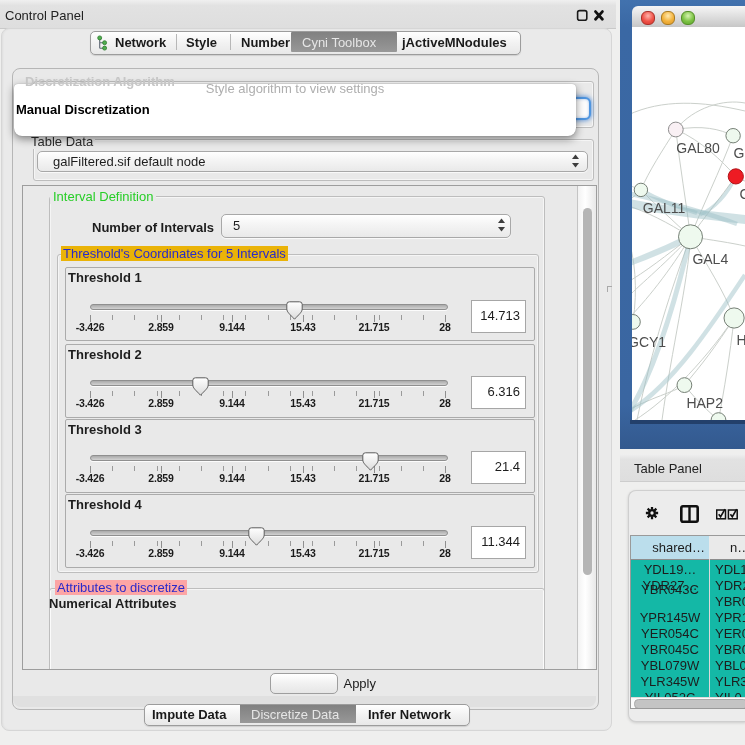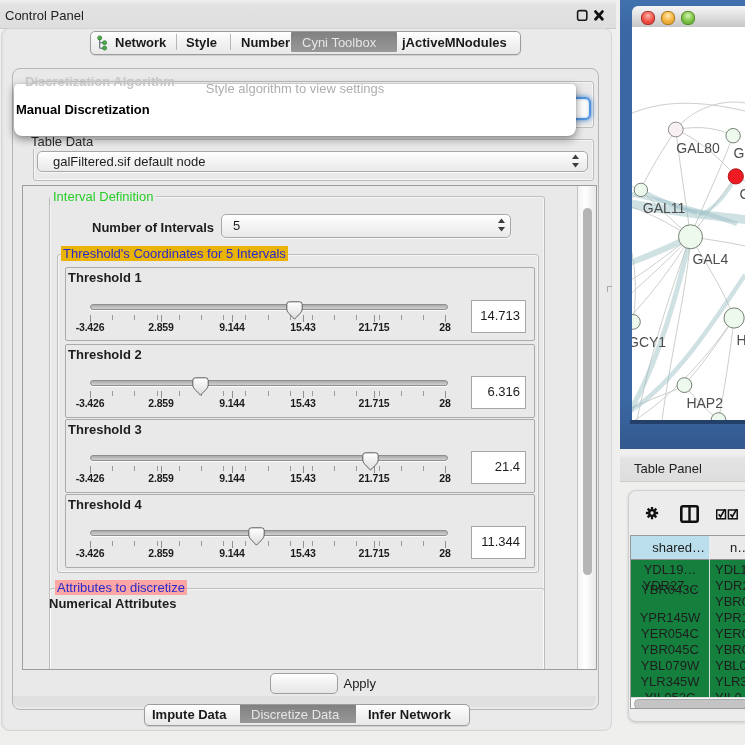--- a/index.html
+++ b/index.html
@@ -260,21 +260,21 @@
   <rect x="1.3" y="1.3" width="16.4" height="15.4" rx="1.6" fill="none" stroke="#101010" stroke-width="2.6"></rect>
   <path d="M9.5 1.5 V16.5" stroke="#101010" stroke-width="2.4"></path>
 </svg>
 <svg class="abs" style="left:715.5px;top:507.5px;" width="23" height="12" viewBox="0 0 23 12">
   <rect x="0.7" y="2" width="8.8" height="8.8" fill="none" stroke="#101010" stroke-width="1.5"></rect>
   <path d="M2.7 6.2 L4.6 8.7 L9 1.2" fill="none" stroke="#101010" stroke-width="1.6"></path>
   <rect x="12.4" y="2" width="8.8" height="8.8" fill="none" stroke="#101010" stroke-width="1.5"></rect>
   <path d="M14.4 6.2 L16.3 8.7 L20.7 1.2" fill="none" stroke="#101010" stroke-width="1.6"></path>
 </svg>
 
-<div class="abs" style="left:630px;top:535px;width:115px;height:172px;background:#15803d;border:1px solid #9a9a9a;border-right:none;overflow:hidden;">
+<div class="abs" style="left:630px;top:535px;width:115px;height:172px;background:#14b8a6;border:1px solid #9a9a9a;border-right:none;overflow:hidden;">
   <div class="abs" style="left:0;top:0;width:78px;height:23px;background:#bbdeec;border-right:1px solid #9fb6c0;border-bottom:1px solid #8d8d8d;"></div>
   <div class="abs" style="left:78px;top:0;width:37px;height:23px;background:#eaeaea;border-bottom:1px solid #8d8d8d;"></div>
   <div class="abs lbl13" style="left:0px;top:4px;width:74px;text-align:right;color:#1c1c1c;">shared…</div>
   <div class="abs lbl13" style="left:99px;top:4px;color:#1c1c1c;">n…</div>
   <div class="abs" style="left:78px;top:23px;width:1px;height:149px;background:#d9d9d9;"></div>
   <div class="abs lbl13" style="left:0;top:26px;width:78px;text-align:center;">YDL19…</div>
       <div class="abs lbl13" style="left:84px;top:26px;">YDL1…</div>
   <div class="abs lbl13" style="left:0;top:42px;width:78px;text-align:center;">YDR27…</div>
       <div class="abs lbl13" style="left:84px;top:42px;">YDR2…</div>
   <div class="abs lbl13" style="left:0;top:46px;width:78px;text-align:center;">YBR043C</div>

